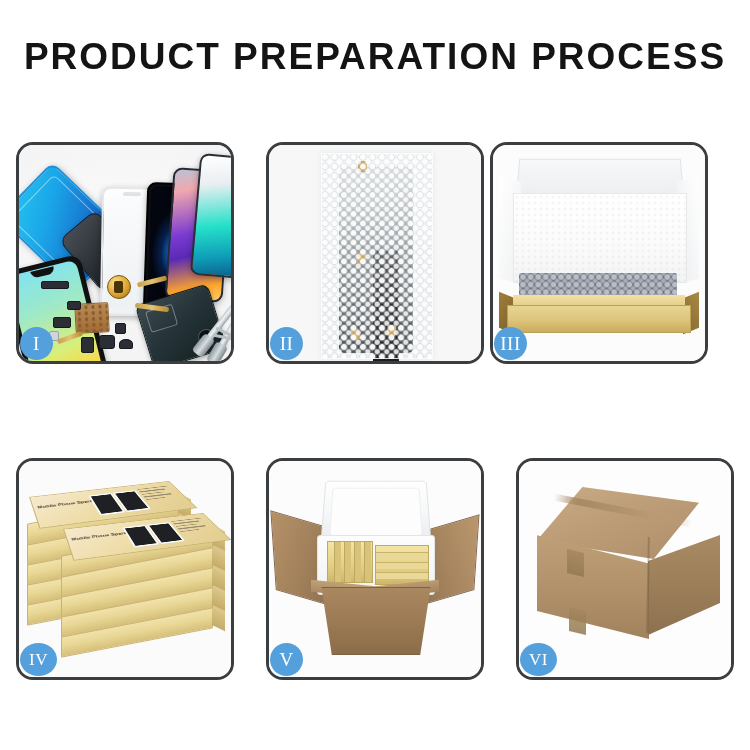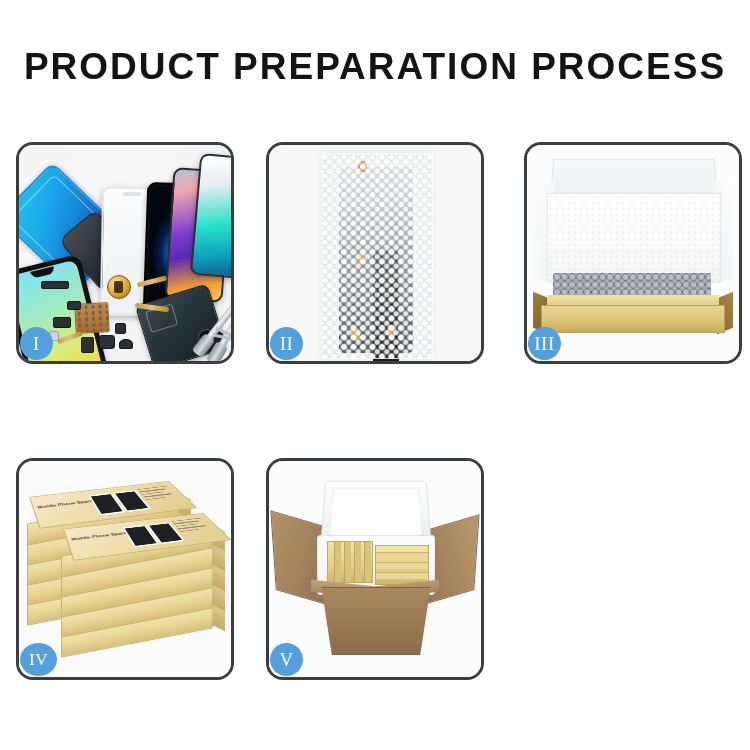--- a/index.html
+++ b/index.html
@@ -5,41 +5,41 @@
   html,body{margin:0;padding:0;}
   body{
     width:750px;height:750px;overflow:hidden;
     background:#ffffff;
     font-family:"Liberation Sans", sans-serif;
     color:#1a1a1a;
   }
   #page{position:relative;width:750px;height:750px;}
 
   
-  .header{position:absolute;left:0;top:48px;width:750px;text-align:center;}
+  .header{position:absolute;left:0;top:38px;width:750px;text-align:center;}
   .title{
     font-size:37px;font-weight:700;letter-spacing:2.0px;
     color:#141414;line-height:1.0;white-space:nowrap;
   }
   .subtitle{
     margin-top:13px;font-size:15.2px;font-weight:400;letter-spacing:.15px;
     color:#1e1e1e;white-space:nowrap;
   }
 
   
   .grid{position:absolute;left:16px;top:142px;width:718px;height:540px;}
   .card{
     position:absolute;width:218px;height:222px;
     box-sizing:border-box;
     border:3.5px solid #3b3e40;
     border-radius:17px;
     background:#f4f4f4;
     overflow:hidden;
   }
-  .c1{left:0;top:0;}   .c2{left:250px;top:0;}   .c3{left:508px;top:0;}
+  .c1{left:0;top:0;}   .c2{left:250px;top:0;}   .c3{left:474px;top:0;}
   .c4{left:0;top:316px;} .c5{left:250px;top:316px;} .c6{left:500px;top:316px;}
 
   .scene{position:absolute;inset:0;}
 
   .badge{
     position:absolute;left:1px;bottom:1px;
     width:33px;height:33px;border-radius:50%;
     background:#54a0dd;
     display:flex;align-items:center;justify-content:center;
     color:#ffffff;font-family:"Liberation Serif", serif;
@@ -455,15 +455,28 @@
             <i style="top:16px"></i>
             <i style="top:26px"></i>
         </div>
         <div class="carton-lipL"></div>
         <div class="carton-lipR"></div>
         <div class="carton-front"></div>
       </div>
       <div class="badge">V</div>
     </div>
 
+    <div class="card c6">
+      <div class="scene">
+        <div class="p6bg"></div>
+        <div class="c-top"></div>
+        <div class="c-tape"></div>
+        <div class="c-left"></div>
+        <div class="c-right"></div>
+        <div class="c-seam"></div>
+        <div class="c-tab tb1"></div>
+        <div class="c-tab tb2"></div>
+      </div>
+      <div class="badge wide">VI</div>
+    </div>
 
   </div>
 </div>
 
 </body></html>

